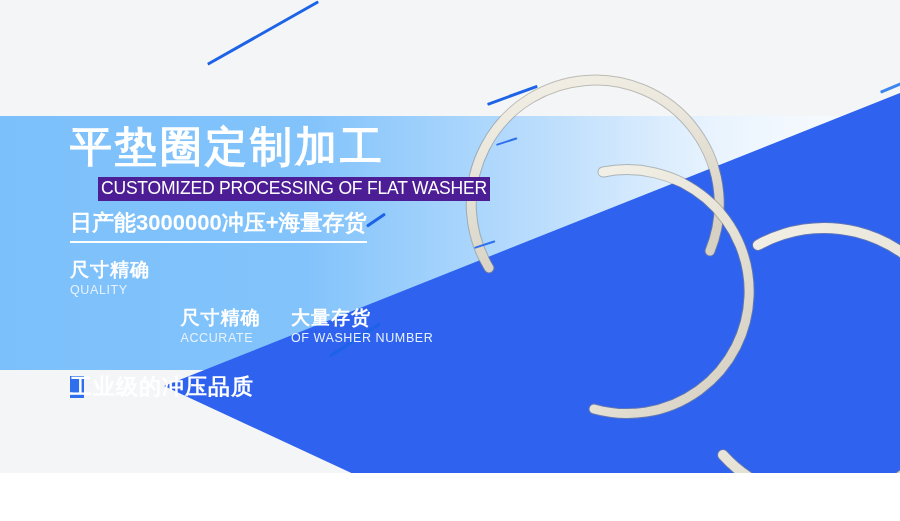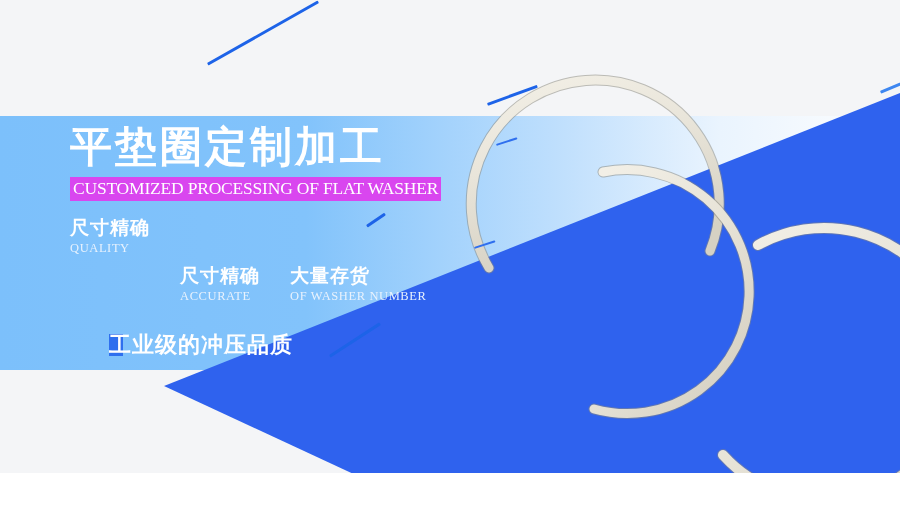--- a/index.html
+++ b/index.html
@@ -1,21 +1,21 @@
 <!DOCTYPE html>
 <html><head>
 <meta charset="utf-8">
 <style>
   html,body{margin:0;padding:0;background:#ffffff;}
   .banner{
     position:relative;
     width:900px;height:473px;
     overflow:hidden;
     background:#f4f5f7;
-    font-family:Liberation Serif, serif;
+    font-family:Liberation Sans, sans-serif;
     -webkit-font-smoothing:antialiased;
   }
 
   
   .bg-top{
     position:absolute;left:0;top:0;width:900px;height:116px;
     background:#f4f5f7;
   }
   .bg-lightband{
     position:absolute;left:0;top:116px;width:900px;height:254px;
@@ -49,26 +49,27 @@
 
   .headline{
     font-size:42px;line-height:1;
     color:#ffffff;font-weight:700;
     letter-spacing:3px;
     white-space:nowrap;
   }
   .subline-wrap{margin-top:9px;}
   .subline{
     display:inline-block;
-    background:#d946ef;
+    background:#4c1d95;
     color:#ffffff;
     font-size:17.5px;
     letter-spacing:-0.2px;
     padding:1px 3px 2px 3px;
     white-space:nowrap;
+    margin-left:28px;
   }
   .capacity{
     margin-top:7px;
     font-size:22px;font-weight:700;color:#ffffff;
     letter-spacing:0px;
     white-space:nowrap;
     display:inline-block;
     border-bottom:2px solid #ffffff;
     padding-bottom:3px;
   }
@@ -81,21 +82,21 @@
     display:block;line-height:1.15;
   }
   .feature .en{
     font-size:12.5px;color:#e8f2fd;letter-spacing:0.6px;
     display:block;margin-top:3px;line-height:1;
   }
 
   .tagline{margin-top:26px;}
   .tag-row{
     font-size:22px;font-weight:700;color:#ffffff;letter-spacing:1px;
-    line-height:1.55;white-space:nowrap;position:relative;margin-left:39px;
+    line-height:1.55;white-space:nowrap;position:relative;
   }
   .tag-row .marker{
     display:inline-block;width:14px;height:22px;background:#2f6fee;
     vertical-align:-4px;margin-right:-14px;position:relative;z-index:0;
   }
   .tag-row .txt{position:relative;z-index:1;}
 </style>
 </head>
 <body>
 
@@ -148,20 +149,21 @@
   <div class="accent" style="left:272px;top:499px;width:16px;height:3px;transform:rotate(-33deg);"></div>
 
   <div class="copy">
 
     <div class="headline">平垫圈定制加工</div>
 
     <div class="subline-wrap">
       <span class="subline">CUSTOMIZED PROCESSING OF FLAT WASHER</span>
     </div>
 
+    <div><span class="capacity">日产能3000000冲压+海量存货</span></div>
 
     <div class="features">
       <div class="feature">
         <span class="cn">尺寸精确</span>
         <span class="en">QUALITY</span>
       </div>
       <div class="feature">
         <span class="cn">尺寸精确</span>
         <span class="en">ACCURATE</span>
       </div>

